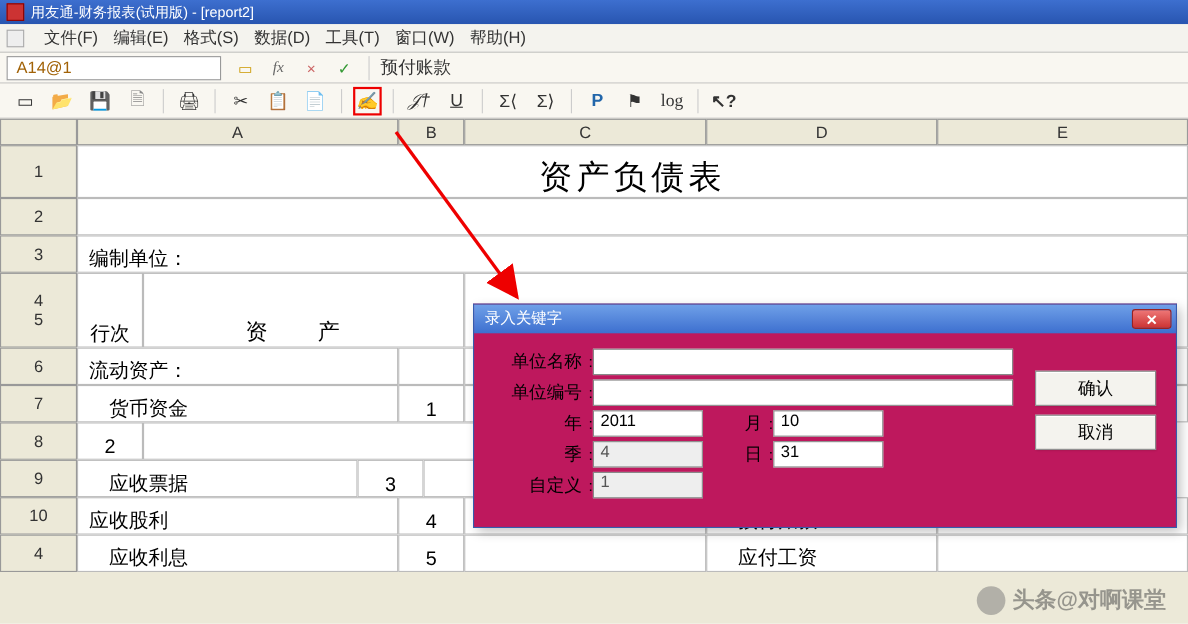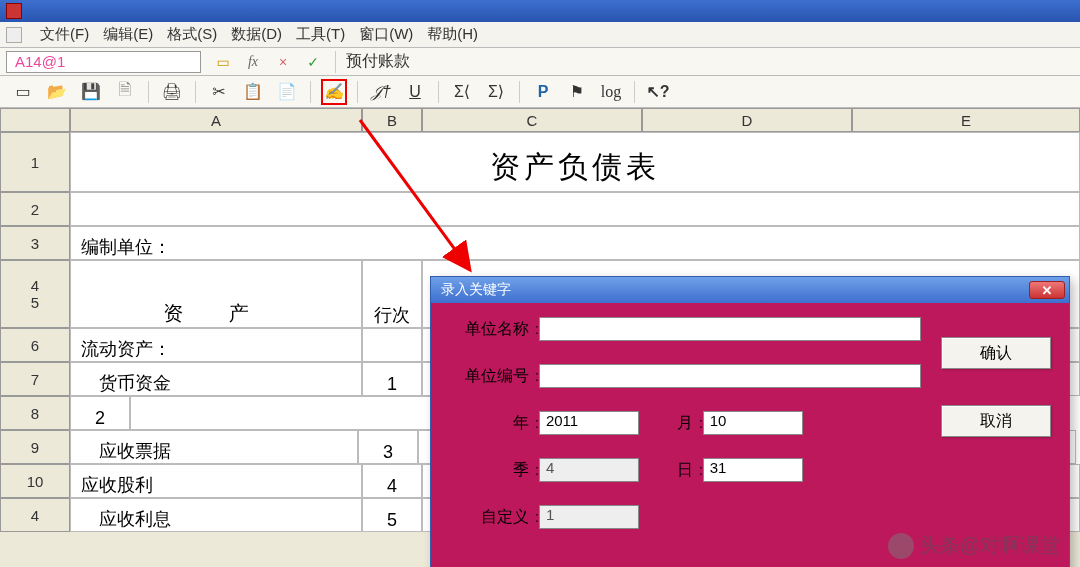--- a/index.html
+++ b/index.html
@@ -45,21 +45,21 @@
 .cell-ref {
   width: 195px;
   margin-left: 6px;
   border: 1px solid #999;
   background: #fff;
   height: 22px;
   display: flex;
   align-items: center;
   padding: 0 8px;
   font-size: 15px;
-  color: #ec4899;
+  color: #a16207;
 }
 .fx-icons { display: flex; align-items: center; gap: 10px; padding: 0 12px; color: #666; }
 .fx-icons span { display: inline-flex; width: 20px; height: 20px; align-items: center; justify-content: center; }
 .fx-value {
   flex: 1;
   border-left: 1px solid #ccc;
   height: 22px;
   display: flex;
   align-items: center;
   padding: 0 10px;
@@ -98,21 +98,21 @@
 .col-E { width: 228px; }
 .rows { }
 .row { display: flex; }
 .row-h {
   width: 70px; border: 1px solid #999; background: #ece9d8;
   text-align: center; font-size: 15px; color: #333;
   display: flex; align-items: center; justify-content: center;
 }
 .cell { border: 1px solid #bbb; background: #fff; display: flex; align-items: center; padding: 0 10px; font-size: 18px; }
 .cell.center { justify-content: center; }
-.row1 .cell { height: 60px; }
+.row1 .cell { height: 48px; }
 .rowN .cell { height: 34px; align-items: flex-end; }
 .title-cell { font-size: 30px; font-family: SimSun; justify-content: center; padding-top: 10px; letter-spacing: 4px; }
 .spacing { letter-spacing: 20px; }
 .dialog {
   position: absolute;
   left: 430px; top: 276px;
   width: 640px;
   border: 1px solid #345cae;
   background: #be185d;
   box-shadow: 4px 4px 10px rgba(0,0,0,0.25);
@@ -127,48 +127,49 @@
   justify-content: space-between;
 }
 .dlg-close {
   width: 36px; height: 18px; margin-right: 4px;
   background: linear-gradient(#e77,#c33);
   border: 1px solid #922; border-radius: 3px;
   color: #fff; display: flex; align-items: center; justify-content: center; font-size: 13px; font-weight: bold;
 }
 .dialog-body { padding: 14px 18px 22px 24px; display: flex; gap: 20px; }
 .form-col { flex: 1; }
-.form-row { display: flex; align-items: center; margin-bottom: 23px; }
+.form-row { display: flex; align-items: center; margin-bottom: 4px; }
 .form-label { width: 80px; text-align: right; padding-right: 6px; font-size: 16px; }
 .form-input {
   border: 1px solid #888; background: #fff; height: 24px;
   padding: 0 6px; font-size: 15px;
 }
 .form-input.disabled { background: #eee; color: #555; }
 .wide { flex: 1; }
 .narrow { width: 100px; }
-.btn-col { width: 110px; display: flex; flex-direction: column; gap: 36px; padding-top: 20px; }
+.btn-col { width: 110px; display: flex; flex-direction: column; gap: 8px; padding-top: 20px; }
 .dlg-btn {
   height: 32px; border: 1px solid #888; background: #f4f3ee;
   display: flex; align-items: center; justify-content: center; font-size: 16px;
   box-shadow: inset 1px 1px #fff, 1px 1px 2px rgba(0,0,0,0.2);
 }
 .arrow { position: absolute; pointer-events: none; }
 .watermark {
   position: absolute; right: 20px; bottom: 8px;
-  font-size: 20px; color: rgba(80,80,80,0.55); font-weight: 400;
+  font-size: 20px; color: rgba(80,80,80,0.55); font-weight: 700;
   display: flex; align-items: center; gap: 6px;
 }
 .wm-bubble { width: 26px; height: 26px; border-radius: 50%; background: rgba(120,120,120,0.5);}
 </style>
 </head>
 <body>
 
 <div class="titlebar">
   <div class="ico"></div>
+  <span>用友通-财务报表(试用版) - [report2]</span>
 </div>
 
 <div class="menubar">
   <div class="ico2"></div>
   <span class="menu-item">文件(F)</span>
   <span class="menu-item">编辑(E)</span>
   <span class="menu-item">格式(S)</span>
   <span class="menu-item">数据(D)</span>
   <span class="menu-item">工具(T)</span>
   <span class="menu-item">窗口(W)</span>
@@ -238,25 +239,25 @@
       <div class="cell" style="width:1010px"></div>
     </div>
     <div class="row rowN">
       <div class="row-h">3</div>
       <div class="cell" style="width:1010px">
         <span>编制单位：</span>
       </div>
     </div>
     <div class="row rowN">
       <div class="row-h" style="height:68px">4<br>5</div>
+      <div class="cell center" style="width:60px;height:68px">
+          <span>行次</span>
+        </div>
       <div class="cell center" style="width:292px;height:68px;font-size:20px">
           <span class="spacing">资    产</span>
-        </div>
-      <div class="cell center" style="width:60px;height:68px">
-          <span>行次</span>
         </div>
       <div class="cell" style="width:658px;height:68px"></div>
     </div>
     <div class="row rowN">
       <div class="row-h">6</div>
       <div class="cell" style="width:292px">
           <span>流动资产：</span>
         </div>
       <div class="cell center" style="width:60px"></div>
       <div class="cell" style="width:658px"></div>
@@ -273,21 +274,21 @@
     </div>
     <div class="row rowN">
       <div class="row-h">8</div>
       <div class="cell center" style="width:60px">
           <span>2</span>
         </div>
       <div class="cell" style="width:658px"></div>
     </div>
     <div class="row rowN">
       <div class="row-h">9</div>
-      <div class="cell" style="width:288px;padding-left:28px">
+      <div class="cell" style="width:255px;padding-left:28px">
           <span>应收票据</span>
         </div>
       <div class="cell center" style="width:60px">
           <span>3</span>
         </div>
       <div class="cell" style="width:658px"></div>
     </div>
     <div class="row rowN">
       <div class="row-h">10</div>
       <div class="cell" style="width:292px;">

